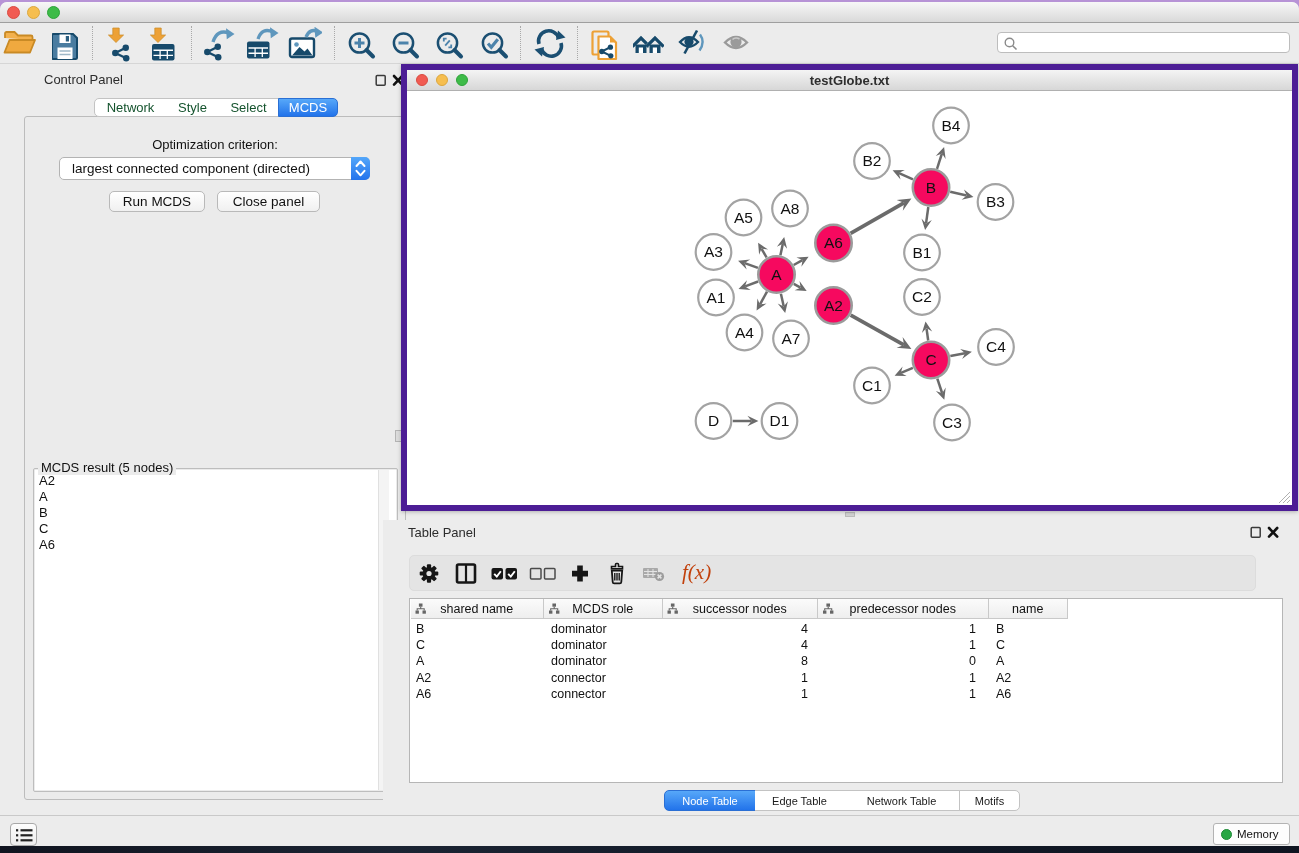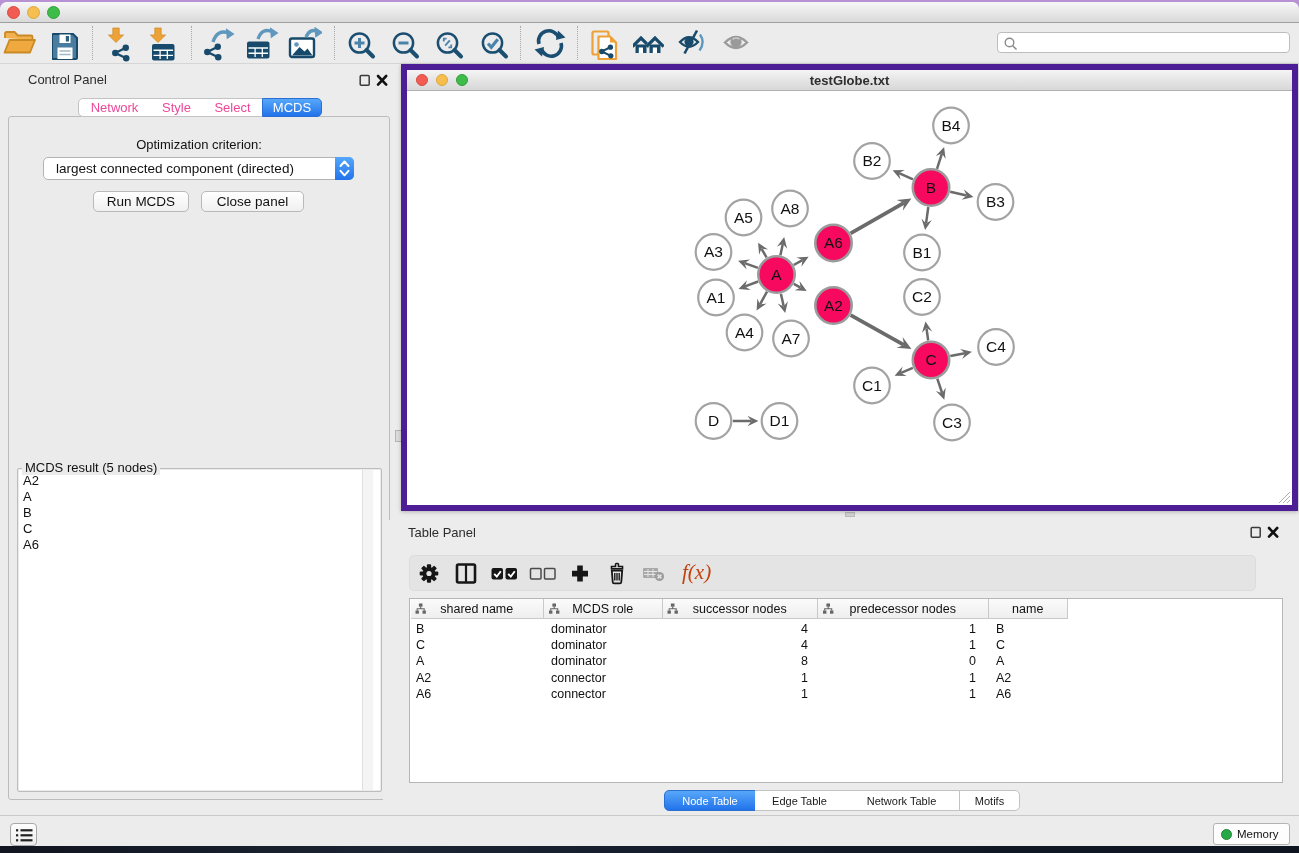--- a/index.html
+++ b/index.html
@@ -9,24 +9,24 @@
 .tl{position:absolute;top:4px;width:13px;height:13px;border-radius:50%;}
 #titlebar .t1{left:7px;background:#f15b52;border:0.5px solid #d94c42;}
 #titlebar .t2{left:27px;background:#f6be4f;border:0.5px solid #dca73e;}
 #titlebar .t3{left:47px;background:#3ebb48;border:0.5px solid #2fa33a;}
 #apptitle{position:absolute;left:0;right:0;top:3px;text-align:center;font-size:13px;color:#404040;}
 #toolbar{position:absolute;left:0;top:22px;width:100%;height:40px;background:#ececec;border-bottom:1px solid #d6d6d6;}
 .tsep{position:absolute;top:2px;height:34px;width:1px;border-left:1px dotted #a9a9a9;}
 #searchbox{position:absolute;left:997px;top:8px;width:293px;height:21px;background:#fff;border:1px solid #bdbdbd;border-radius:4px;}
 #content{position:absolute;left:0;top:63px;width:100%;height:752px;background:#ececec;}
 
-#cpanel{position:absolute;left:0;top:0;width:391px;height:752px;background:#ececec;}
+#cpanel{position:absolute;left:16px;top:0;width:391px;height:752px;background:#ececec;}
 #cpanel .hdr{position:absolute;left:28px;top:7px;font-size:13px;color:#2c2c2c;}
 #tabs{position:absolute;left:78px;top:33px;height:19px;}
-.tab{position:absolute;top:0;height:19px;border:1px solid #c3c3c3;background:#fff;font-size:13px;color:#ec4899;text-align:center;line-height:18px;}
+.tab{position:absolute;top:0;height:19px;border:1px solid #c3c3c3;background:#fff;font-size:13px;color:#14532d;text-align:center;line-height:18px;}
 .tab.sel{background:linear-gradient(#57a8f9,#2273ea);border-color:#2a6fd4;color:#fff;}
 #tabpane{position:absolute;left:8px;top:51px;width:382px;height:684px;border:1px solid #bcbcbc;border-radius:3px;background:#ebebeb;}
 #optlabel{position:absolute;left:8px;width:382px;top:72px;text-align:center;font-size:13px;color:#111;}
 #combo{position:absolute;left:43px;top:92px;width:311px;height:23px;background:#fff;border:1px solid #b3b3b3;border-radius:5px;}
 #combo .txt{position:absolute;left:12px;top:3px;font-size:13.5px;color:#111;}
 #combo .step{position:absolute;right:-1px;top:-1px;width:19px;height:23px;border-radius:0 5px 5px 0;background:linear-gradient(#54a7fa,#2273ec);}
 .btn{position:absolute;height:21px;background:linear-gradient(#ffffff,#f0f0f0);border:1px solid #b9b9b9;border-radius:5px;font-size:13.5px;color:#111;text-align:center;line-height:19px;}
 #grpbox{position:absolute;left:17px;top:403px;width:365px;height:324px;border:1px solid #bdbdbd;border-radius:2px;}
 #grpbox .lab{position:absolute;left:4px;top:-9px;background:#ebebeb;padding:0 3px;font-size:13px;color:#111;}
 #grplist{position:absolute;left:1px;top:1px;right:1px;bottom:1px;background:#fff;}

